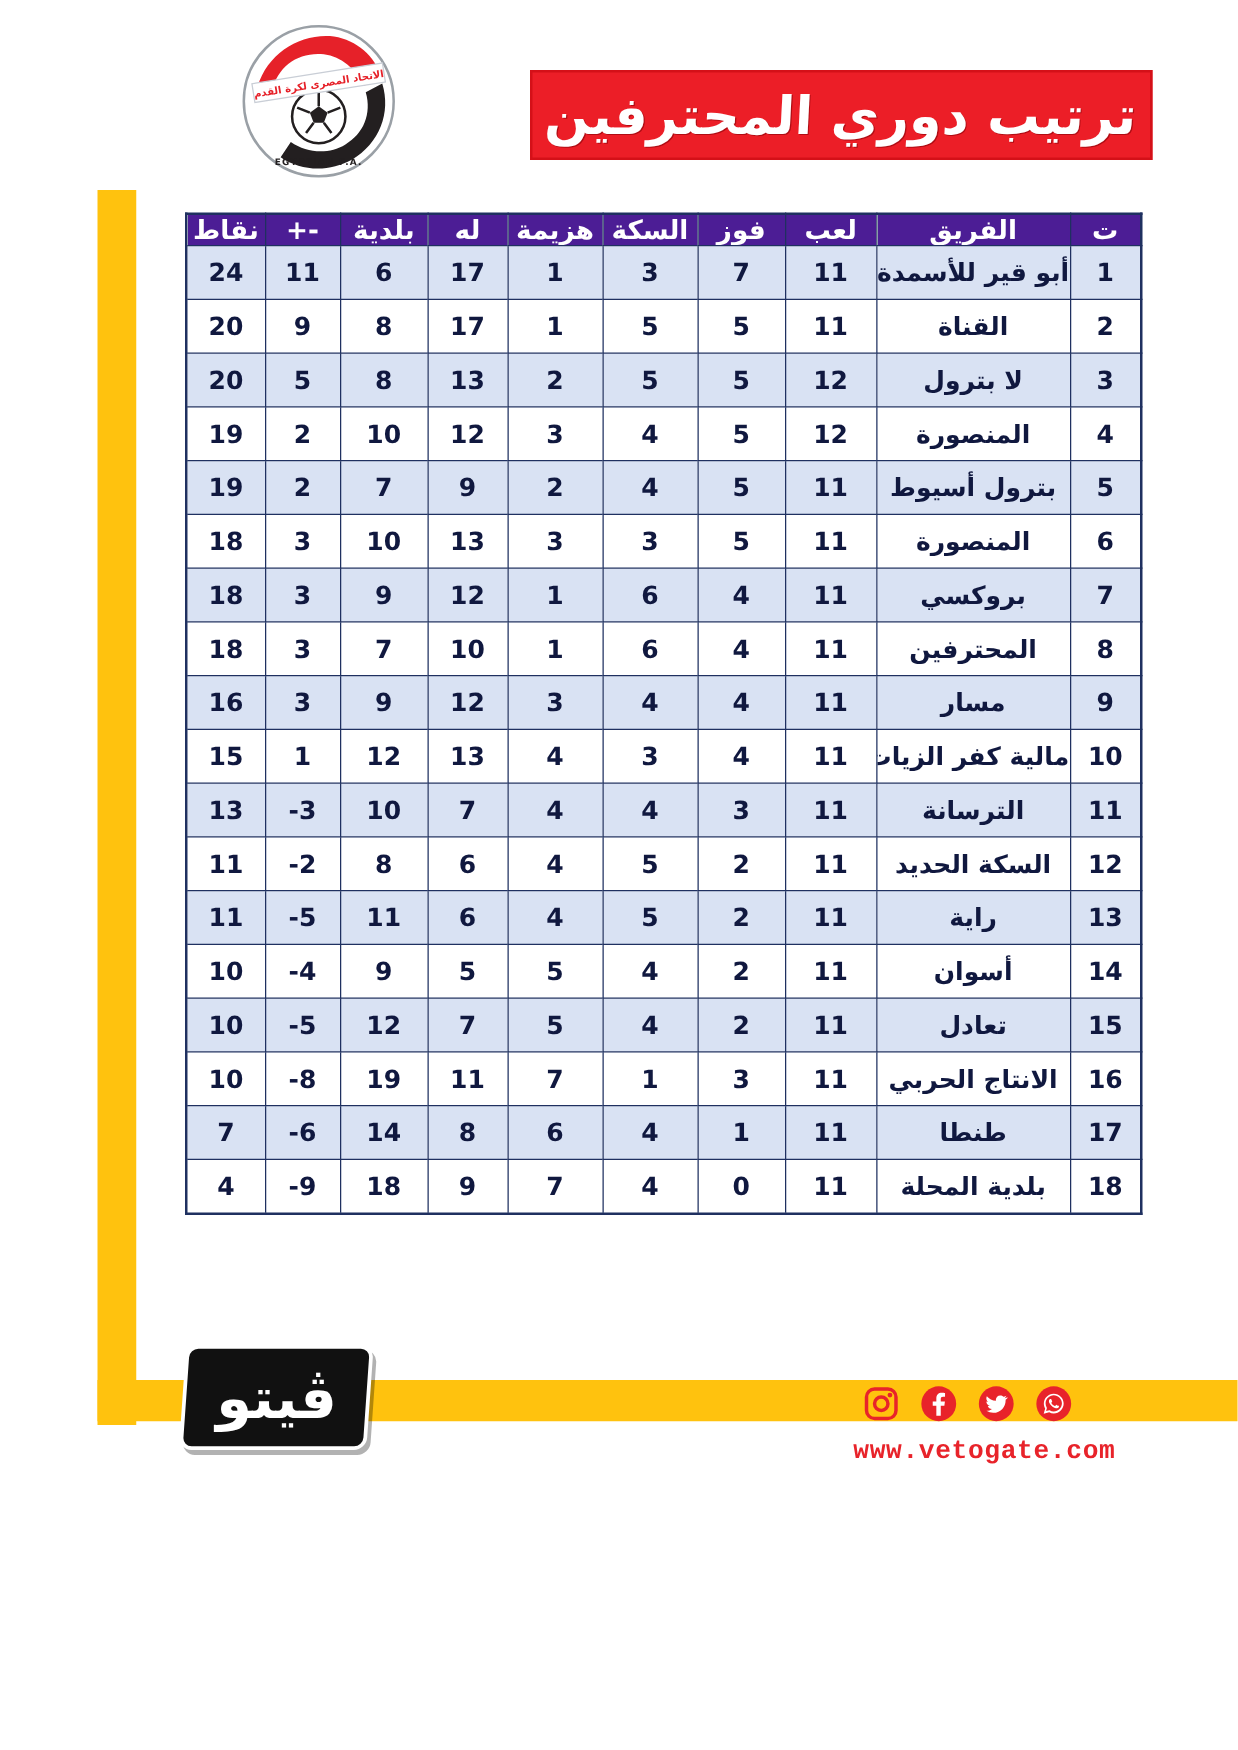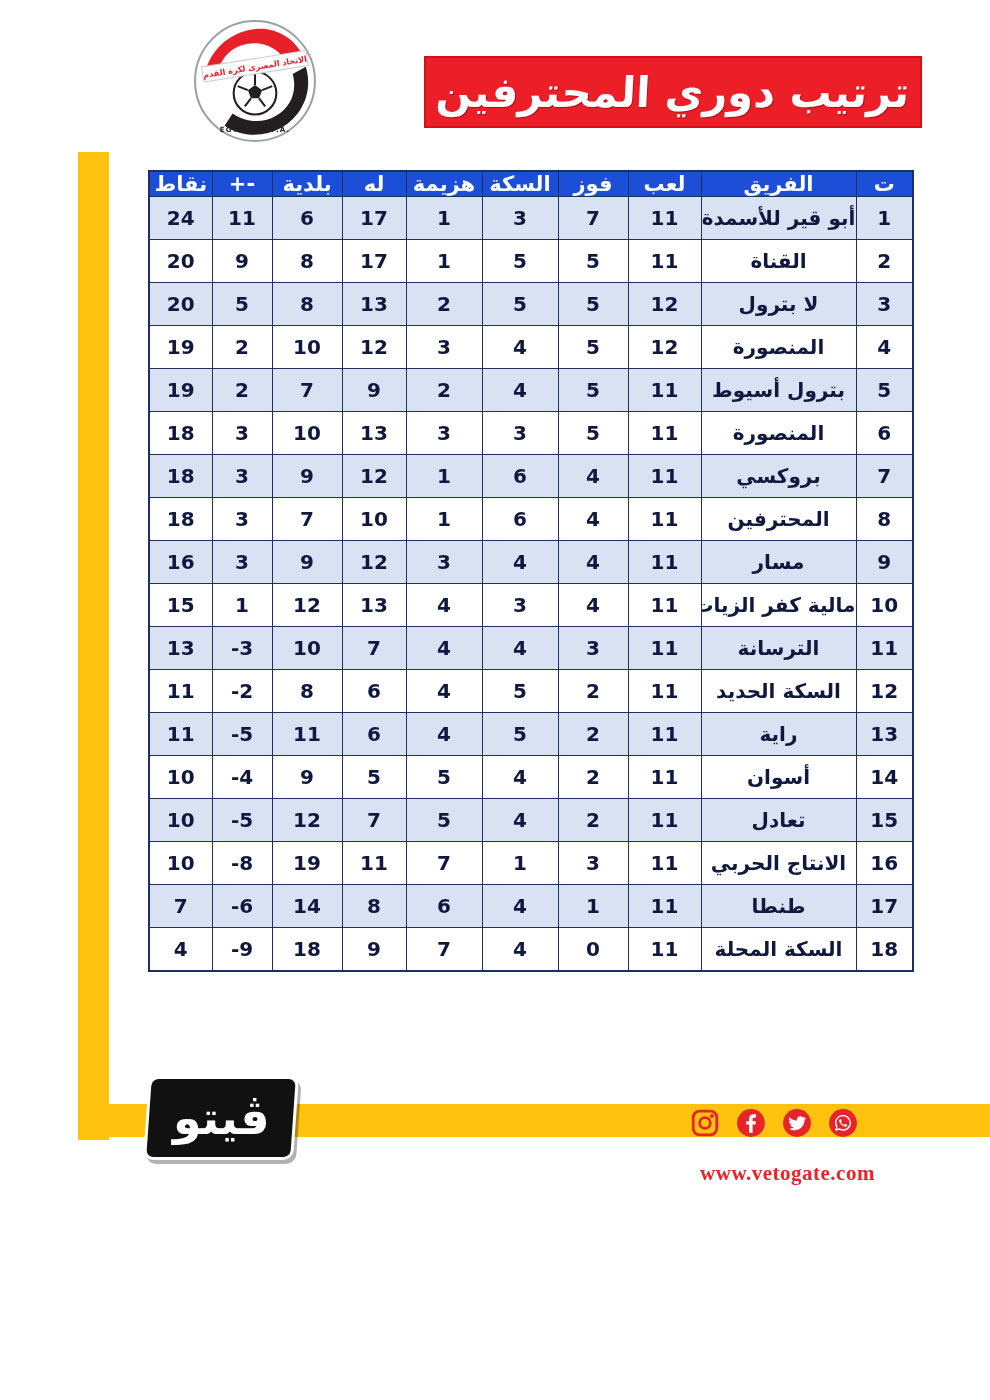--- a/index.html
+++ b/index.html
@@ -33,21 +33,21 @@
   table.standings {
     position:absolute; left:148px; top:170px; width:764px;
     border-collapse:collapse; table-layout:fixed; direction:rtl;
     border:2px solid #1f3060;
   }
   .standings th, .standings td {
     border:1.5px solid #1f3060; text-align:center; vertical-align:middle;
     overflow:hidden; white-space:nowrap;
   }
   .standings thead th {
-    background:#1d4ed8; color:#ffffff; font-size:21px; font-weight:bold; height:23px;
+    background:#4c1d95; color:#ffffff; font-size:21px; font-weight:bold; height:23px;
   }
   .standings tbody td { font-size:20px; font-weight:bold; color:#10183f; height:43px; }
   .standings tbody td.team { font-size:20px;margin-left:12px; }
   .standings tbody tr:nth-child(odd) { background:#d9e2f3; }
   .standings tbody tr:nth-child(even) { background:#ffffff; }
   .standings .num { direction:ltr; }
   col.c-rank{width:57px} col.c-team{width:155px} col.c-played{width:73px}
   col.c-won{width:70px} col.c-drawn{width:76px} col.c-lost{width:76px}
   col.c-gf{width:64px} col.c-ga{width:70px} col.c-gd{width:60px} col.c-points{width:63px}
 
@@ -60,21 +60,21 @@
   }
   .veto-logo span { color:#ffffff; font-size:46px; font-weight:bold; transform:skewX(4deg); }
 
   .social { position:absolute; left:690px; top:1108px; display:flex; gap:16px; align-items:center; }
   .sicon { width:30px; height:30px; display:inline-block; cursor:pointer; }
   .sicon svg { width:100%; height:100%; display:block; }
 
   .website {
     position:absolute; left:660px; top:1150px; width:255px; text-align:center;
     color:#e8232a; font-size:21px; font-weight:bold; letter-spacing:0.5px;
-    font-family:Liberation Serif, serif; cursor:pointer;margin-top:11px;
+    font-family:Liberation Mono, monospace; cursor:pointer;
   }
 </style>
 </head>
 <body>
 
 <div class="page">
 
   <div class="efa-logo">
     <svg viewBox="0 0 124 124">
       <circle cx="62" cy="62" r="59" fill="#ffffff" stroke="#9aa0a6" stroke-width="2"></circle>
@@ -325,21 +325,21 @@
           <td class="num">1</td>
           <td class="num">4</td>
           <td class="num">6</td>
           <td class="num">8</td>
           <td class="num">14</td>
           <td class="num">-6</td>
           <td class="num">7</td>
         </tr>
         <tr>
           <td class="num">18</td>
-          <td class="team">السكة المحلة</td>
+          <td class="team">بلدية المحلة</td>
           <td class="num">11</td>
           <td class="num">0</td>
           <td class="num">4</td>
           <td class="num">7</td>
           <td class="num">9</td>
           <td class="num">18</td>
           <td class="num">-9</td>
           <td class="num">4</td>
         </tr>
       </tbody>

